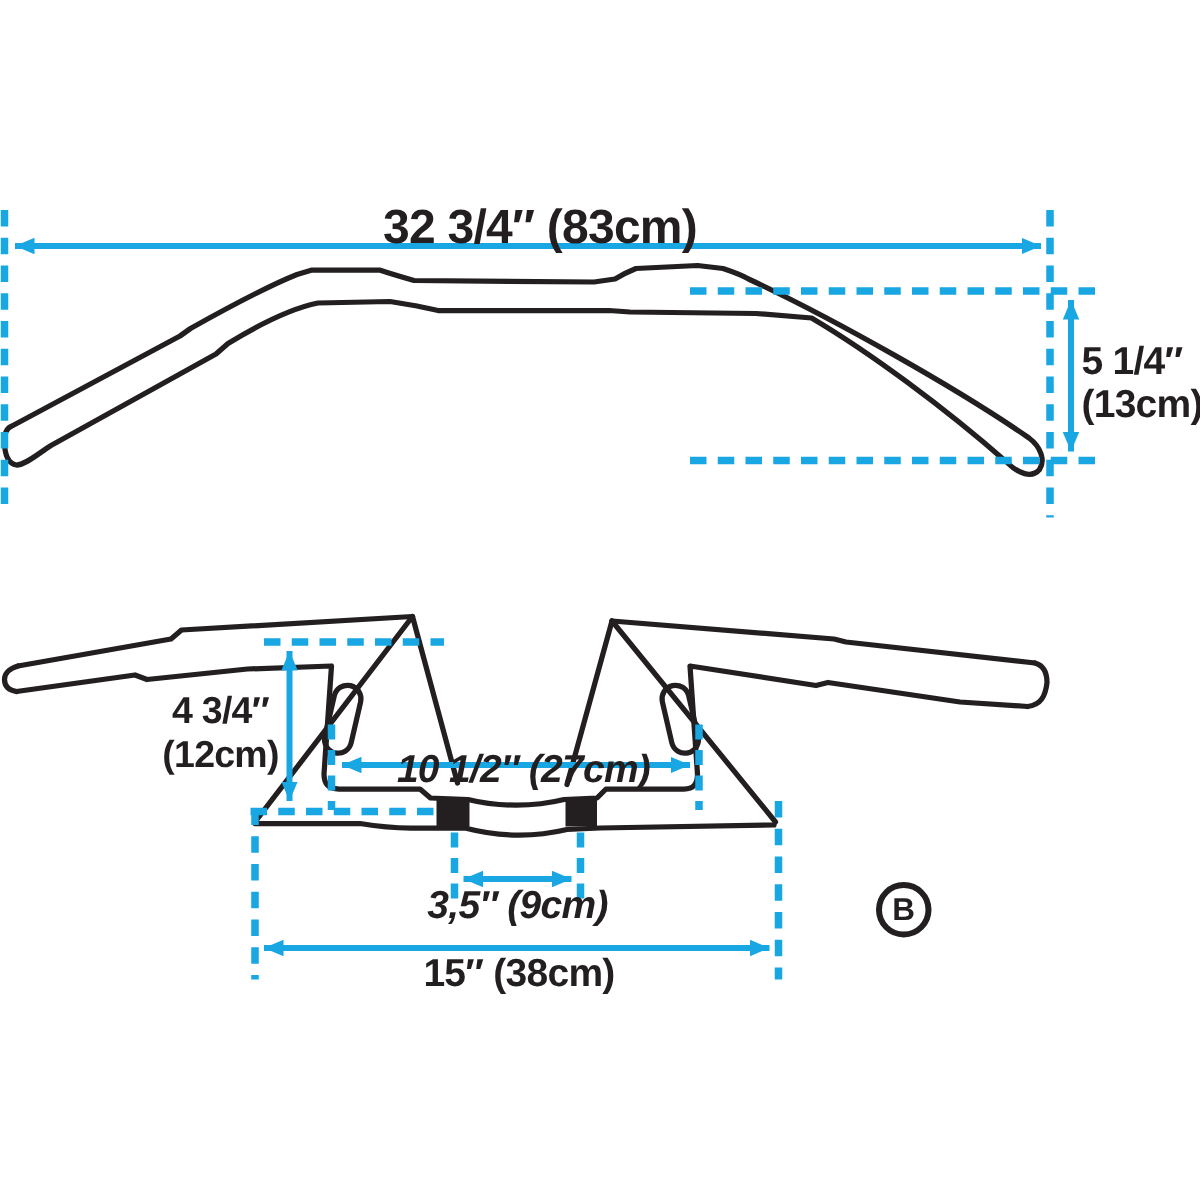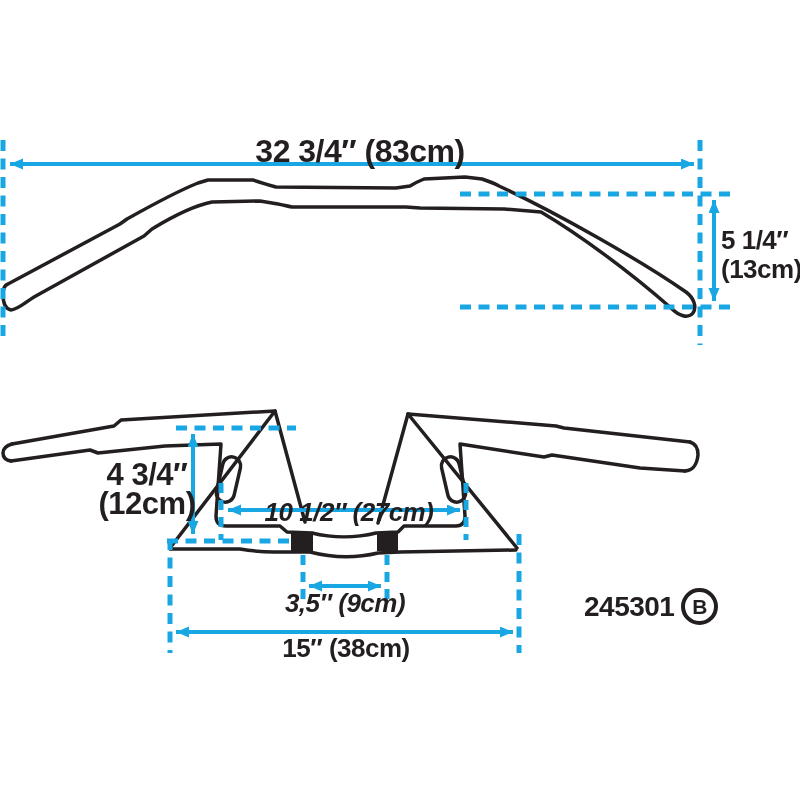--- a/index.html
+++ b/index.html
@@ -8,21 +8,21 @@
     font-family:"Liberation Sans",sans-serif;overflow:hidden;
   }
   #diagram-svg{position:absolute;left:0;top:0;}
   .dim-label{
     position:absolute;color:#231f20;font-weight:700;white-space:nowrap;
     letter-spacing:-0.5px;line-height:1.1;
   }
   .centered{transform:translateX(-50%);text-align:center;}
   .lbl-27{font-size:32px;}
   .lbl-26{font-size:26px;}
-  .lbl-25{font-size:31px;}
+  .lbl-25{font-size:25px;}
   .two-line{line-height:29px;}
   #part-row{
     position:absolute;left:584px;top:588px;display:flex;align-items:center;gap:7px;
     color:#231f20;font-weight:700;
   }
   #part-number{font-size:28px;letter-spacing:-0.5px;}
   #part-variant-badge{
     width:29px;height:29px;border:4px solid #231f20;border-radius:50%;
     display:flex;align-items:center;justify-content:center;
     font-size:21px;
@@ -133,17 +133,16 @@
   <div>(12cm)</div>
 </div>
 
 <div class="dim-label centered lbl-26" style="left:349px;top:498px;font-style:italic;">10 1/2″ (27cm)</div>
 
 <div class="dim-label centered lbl-26" style="left:345px;top:589px;font-style:italic;">3,5″ (9cm)</div>
 
 <div class="dim-label centered lbl-26" style="left:346px;top:634px;">15″ (38cm)</div>
 
 <div id="part-row">
-  <span id="part-number">245301</span>
   <span id="part-variant-badge">
     <span>B</span>
   </span>
 </div>
 
 </body></html>

